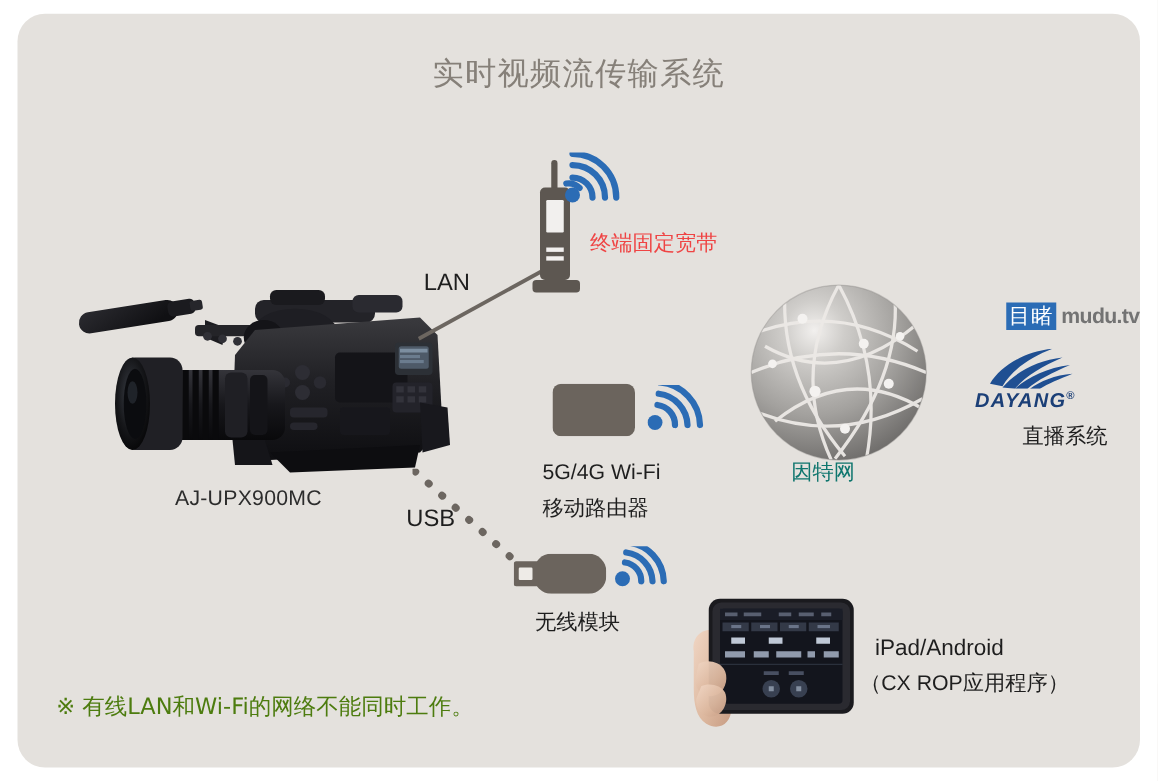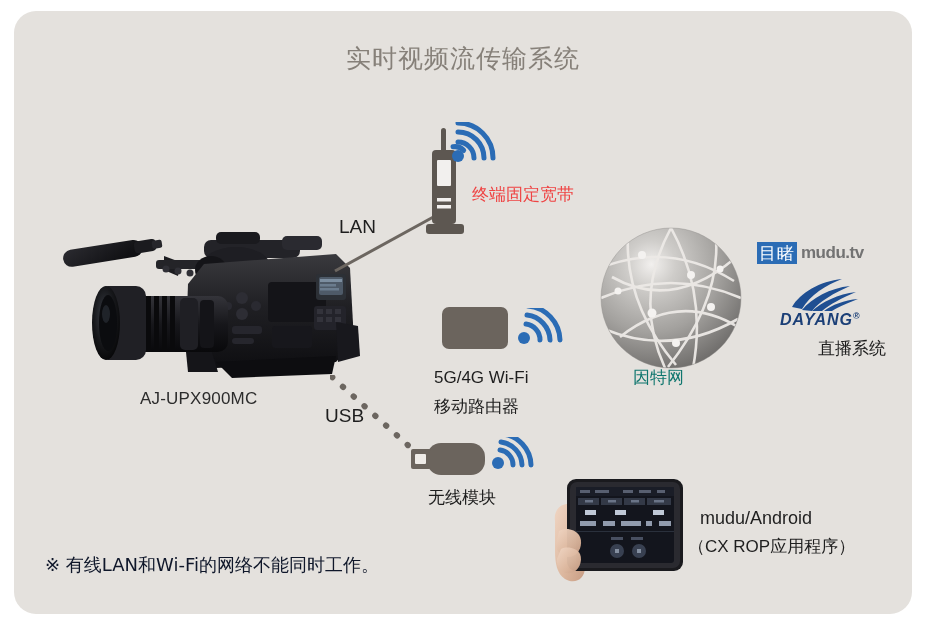--- a/index.html
+++ b/index.html
@@ -81,20 +81,21 @@
   
   .mudu { left: 757px; top: 240px; height: 26px; display: flex; align-items: center; }
   .mudu-badge {
     background: #2b6cb5;
     color: #ffffff;
     font-size: 17px;
     line-height: 20px;
     padding: 1px 2px;
     font-family: "DejaVu Sans", "Liberation Sans", sans-serif;
     letter-spacing: 1px;
+    margin-left: 48px;
   }
   .mudu-text {
     font-size: 17px;
     font-weight: bold;
     color: #737373;
     margin-left: 4px;
     letter-spacing: -0.5px;
   }
   .dayang-mark { left: 786px; top: 279px; width: 74px; height: 32px; }
   .dayang-text {
@@ -106,21 +107,21 @@
   .live-label { left: 779px; top: 337px; font-size: 17px; color: #1e1e1e; margin-left: 39px; }
 
   
   .tablet-wrap { left: 553px; top: 475px; width: 140px; height: 110px; }
   .ipad-label1 { left: 700px; top: 508px; font-size: 18px; color: #1e1e1e; }
   .ipad-label2 { left: 688px; top: 535px; font-size: 17px; color: #1e1e1e; }
 
   
   .footnote {
     left: 45px; top: 553px;
-    font-size: 18px; color: #0f172a;
+    font-size: 18px; color: #4d7c0f;
     font-family: "DejaVu Sans", "Liberation Sans", sans-serif;
     text-align: right;
   }
 </style>
 </head>
 <body>
 
 <div id="stage">
 
   <div class="panel"></div>
@@ -413,18 +414,18 @@
         <g fill="#8b96a8">
           <rect x="62" y="74" width="4" height="4"></rect>
           <rect x="84" y="74" width="4" height="4"></rect>
         </g>
       </g>
 
       <path d="M6 56 C12 52 22 54 26 60 C30 66 28 76 22 80 C14 85 4 80 3 70 Z" fill="url(#skinG)" opacity=".96"></path>
       <path d="M8 74 C14 71 24 73 27 79 C30 86 26 96 18 98 C9 100 3 92 4 84 Z" fill="url(#skinG)" opacity=".96"></path>
     </svg>
   </div>
-  <div class="abs ipad-label1">mudu/Android</div>
+  <div class="abs ipad-label1">iPad/Android</div>
   <div class="abs ipad-label2">（CX ROP应用程序）</div>
 
   <div class="abs footnote">※ 有线LAN和Wi-Fi的网络不能同时工作。</div>
 
 </div>
 
 </body></html>

